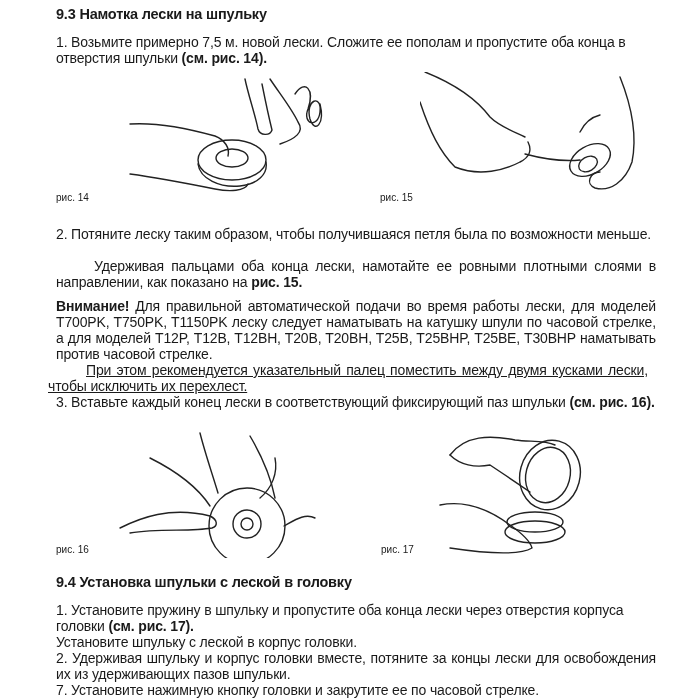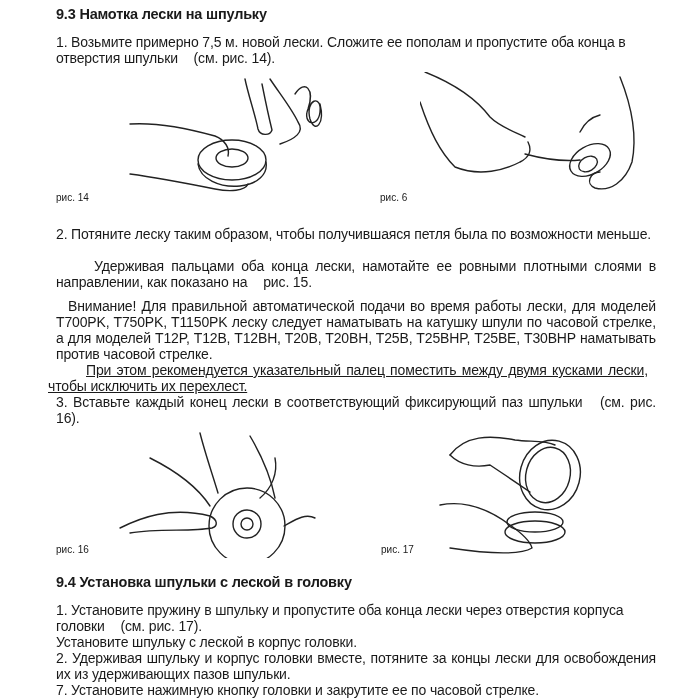--- a/index.html
+++ b/index.html
@@ -3,21 +3,21 @@
   <meta charset="utf-8">
   <style>
     html, body { margin: 0; padding: 0; background: #ffffff; }
     body { width: 700px; height: 700px; overflow: hidden; position: relative;
       font-family: "Liberation Sans", sans-serif; color: #1a1a1a; }
     .abs { position: absolute; }
     .h { font-weight: bold; font-size: 14.5px; letter-spacing: -0.2px; }
     .p { font-size: 14px; line-height: 16px; letter-spacing: -0.15px; }
     .just { text-align: justify; text-align-last: left; }
     .ind { text-indent: 38px; }
-    b { font-weight: normal; margin-left: 12px; }
+    b { font-weight: bold; }
     .cap { font-size: 10px; }
     svg.ill { position: absolute; }
     svg.ill path, svg.ill ellipse, svg.ill circle { fill: none; stroke: #222; stroke-width: 1.4; stroke-linecap: round; stroke-linejoin: round; }
   </style>
 </head>
 <body>
 
 <div class="abs h" style="left:56px; top:6px;">9.3 Намотка лески на шпульку</div>
 
 <div class="abs p" style="left:56px; top:34px; width:600px;">
@@ -38,21 +38,21 @@
 
 <svg class="ill" style="left:420px; top:72px;" width="230" height="130" viewBox="0 0 230 130">
   <path d="M0 30 C10 60, 20 80, 35 95 C60 105, 85 98, 100 90 C110 85, 112 78, 108 70"></path>
   <path d="M5 0 C30 10, 55 25, 70 45 C80 55, 95 60, 105 65"></path>
   <path d="M105 82 C120 86, 140 90, 160 88"></path>
   <ellipse cx="170" cy="88" rx="22" ry="14" transform="rotate(-30 170 88)"></ellipse>
   <ellipse cx="168" cy="92" rx="10" ry="7" transform="rotate(-30 168 92)"></ellipse>
   <path d="M200 5 C210 30, 218 60, 212 90 C205 110, 190 120, 175 116 C165 112, 170 100, 180 100"></path>
   <path d="M160 60 C165 50, 172 45, 180 43"></path>
 </svg>
-<div class="abs cap" style="left:380px; top:192px;">рис. 6</div>
+<div class="abs cap" style="left:380px; top:192px;">рис. 15</div>
 
 <div class="abs p just" style="left:56px; top:226px; width:600px;">2. Потяните леску таким образом, чтобы получившаяся петля была по возможности меньше.</div>
 <div class="abs p just ind" style="left:56px; top:258px; width:600px;">
   <span>Удерживая пальцами оба конца лески, намотайте ее ровными плотными слоями в направлении, как показано на </span><b>рис. 15.</b>
 </div>
 
 <div class="abs p just" style="left:56px; top:298px; width:600px;">
   <b>Внимание!</b><span> Для правильной автоматической подачи во время работы лески, для моделей  T700PK, T750PK, T1150PK леску следует наматывать на катушку шпули по часовой стрелке, а для моделей T12P, T12B, T12BH, T20B, T20BH, T25B, T25BHP, T25BE, T30BHP  наматывать против часовой стрелке.</span>
 </div>
 

